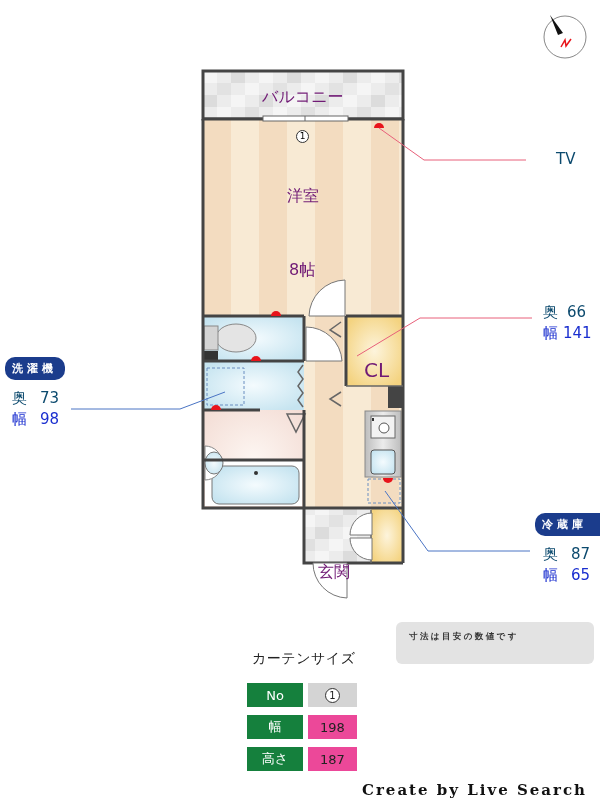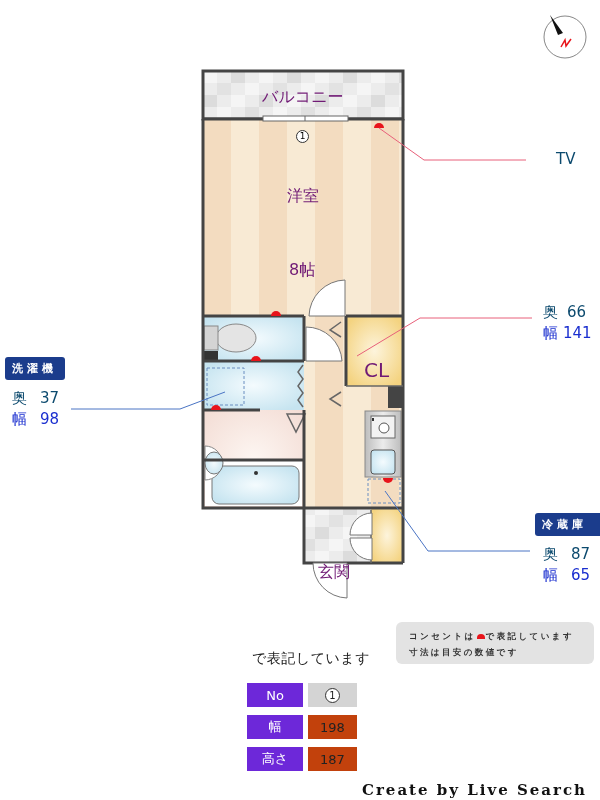--- a/index.html
+++ b/index.html
@@ -1,28 +1,28 @@
 <!DOCTYPE html>
 <html><head>
 <meta charset="utf-8">
 <style>
   * { margin:0; padding:0; box-sizing:border-box; }
   html, body { width:600px; height:800px; background:#ffffff; overflow:hidden; }
   body { position:relative; font-family:"DejaVu Sans", sans-serif; }
   .abs { position:absolute; }
   svg.plan { position:absolute; left:0; top:0; }
   .room-label { position:absolute; font-family:"DejaVu Sans", sans-serif; color:#701a75; font-size:16px; }
-  .tag { position:absolute; background:#1b3c8c; color:#fff; font-size:11px; letter-spacing:4px; border-radius:3px; padding:4px 0 4px 7px; font-weight:bold; }
+  .tag { position:absolute; background:#1b3c8c; color:#fff; font-size:11px; letter-spacing:4px; border-radius:10px; padding:4px 0 4px 7px; font-weight:bold; }
   .dim-red { color:#0c4a6e; font-size:15px; position:absolute; }
   .dim-blue { color:#1a2ecf; font-size:15px; position:absolute; }
   .note { position:absolute; left:396px; top:622px; width:198px; height:42px; background:#e3e3e3; border-radius:6px; font-size:8.5px; letter-spacing:2.4px; color:#333; padding:6px 0 0 13px; line-height:16px; font-weight:bold; }
   .outlet-mark { display:inline-block; width:8px; height:5px; background:#e8141b; border-radius:4px 4px 0 0; vertical-align:middle; margin:0 1px; }
   .curtain-title { position:absolute; left:252px; top:650px; font-size:14px; color:#222; letter-spacing:0.5px; }
-  .ct-head { position:absolute; left:247px; width:56px; height:24px; background:#6d28d9; color:#fff; font-size:13px; display:flex; align-items:center; justify-content:center; }
-  .ct-val { position:absolute; left:308px; width:49px; height:24px; background:#c2410c; color:#222; font-size:13px; display:flex; align-items:center; justify-content:center; }
+  .ct-head { position:absolute; left:247px; width:56px; height:24px; background:#15803d; color:#fff; font-size:13px; display:flex; align-items:center; justify-content:center; }
+  .ct-val { position:absolute; left:308px; width:49px; height:24px; background:#ec4899; color:#222; font-size:13px; display:flex; align-items:center; justify-content:center; }
   .ct-val.grey { background:#d4d4d4; }
   .circ { display:inline-flex; width:15px; height:15px; border:1px solid #333; border-radius:50%; align-items:center; justify-content:center; font-size:10px; background:#fff; }
   .credit { position:absolute; left:362px; top:781px; font-family:"DejaVu Serif", serif; font-size:15px; letter-spacing:2px; color:#111; font-weight:bold; }
 </style>
 </head>
 <body>
 
 <svg class="plan" width="600" height="800" viewBox="0 0 600 800">
   <defs>
     <pattern id="stripes" x="203" y="0" width="56" height="10" patternUnits="userSpaceOnUse">
@@ -159,38 +159,35 @@
 
 <div class="dim-red" style="left:556px;top:150px;font-size:15px;">TV</div>
 
 <div class="dim-red" style="left:543px;top:303px;">奥</div>
 <div class="dim-red" style="left:567px;top:303px;">66</div>
 <div class="dim-blue" style="left:543px;top:324px;">幅</div>
 <div class="dim-blue" style="left:563px;top:324px;">141</div>
 
 <div class="tag" style="left:5px;top:357px;width:60px;">洗濯機</div>
 <div class="dim-red" style="left:12px;top:389px;">奥</div>
-<div class="dim-red" style="left:40px;top:389px;">37</div>
+<div class="dim-red" style="left:40px;top:389px;">73</div>
 <div class="dim-blue" style="left:12px;top:410px;">幅</div>
 <div class="dim-blue" style="left:40px;top:410px;">98</div>
 
 <div class="tag" style="left:535px;top:513px;width:74px;">冷蔵庫</div>
 <div class="dim-red" style="left:543px;top:545px;">奥</div>
 <div class="dim-red" style="left:571px;top:545px;">87</div>
 <div class="dim-blue" style="left:543px;top:566px;">幅</div>
 <div class="dim-blue" style="left:571px;top:566px;text-align:center;">65</div>
 
 <div class="note">
-  <div>
-    <span>コンセントは</span><span class="outlet-mark"></span><span>で表記しています</span>
-  </div>
   <div>寸法は目安の数値です</div>
 </div>
 
-<div class="curtain-title">で表記しています</div>
+<div class="curtain-title">カーテンサイズ</div>
 
 <div class="ct-head" style="top:683px;">No</div>
 <div class="ct-val grey" style="top:683px;">
   <span class="circ">1</span>
 </div>
 
 <div class="ct-head" style="top:715px;">幅</div>
 <div class="ct-val" style="top:715px;">198</div>
 
 <div class="ct-head" style="top:747px;">高さ</div>

